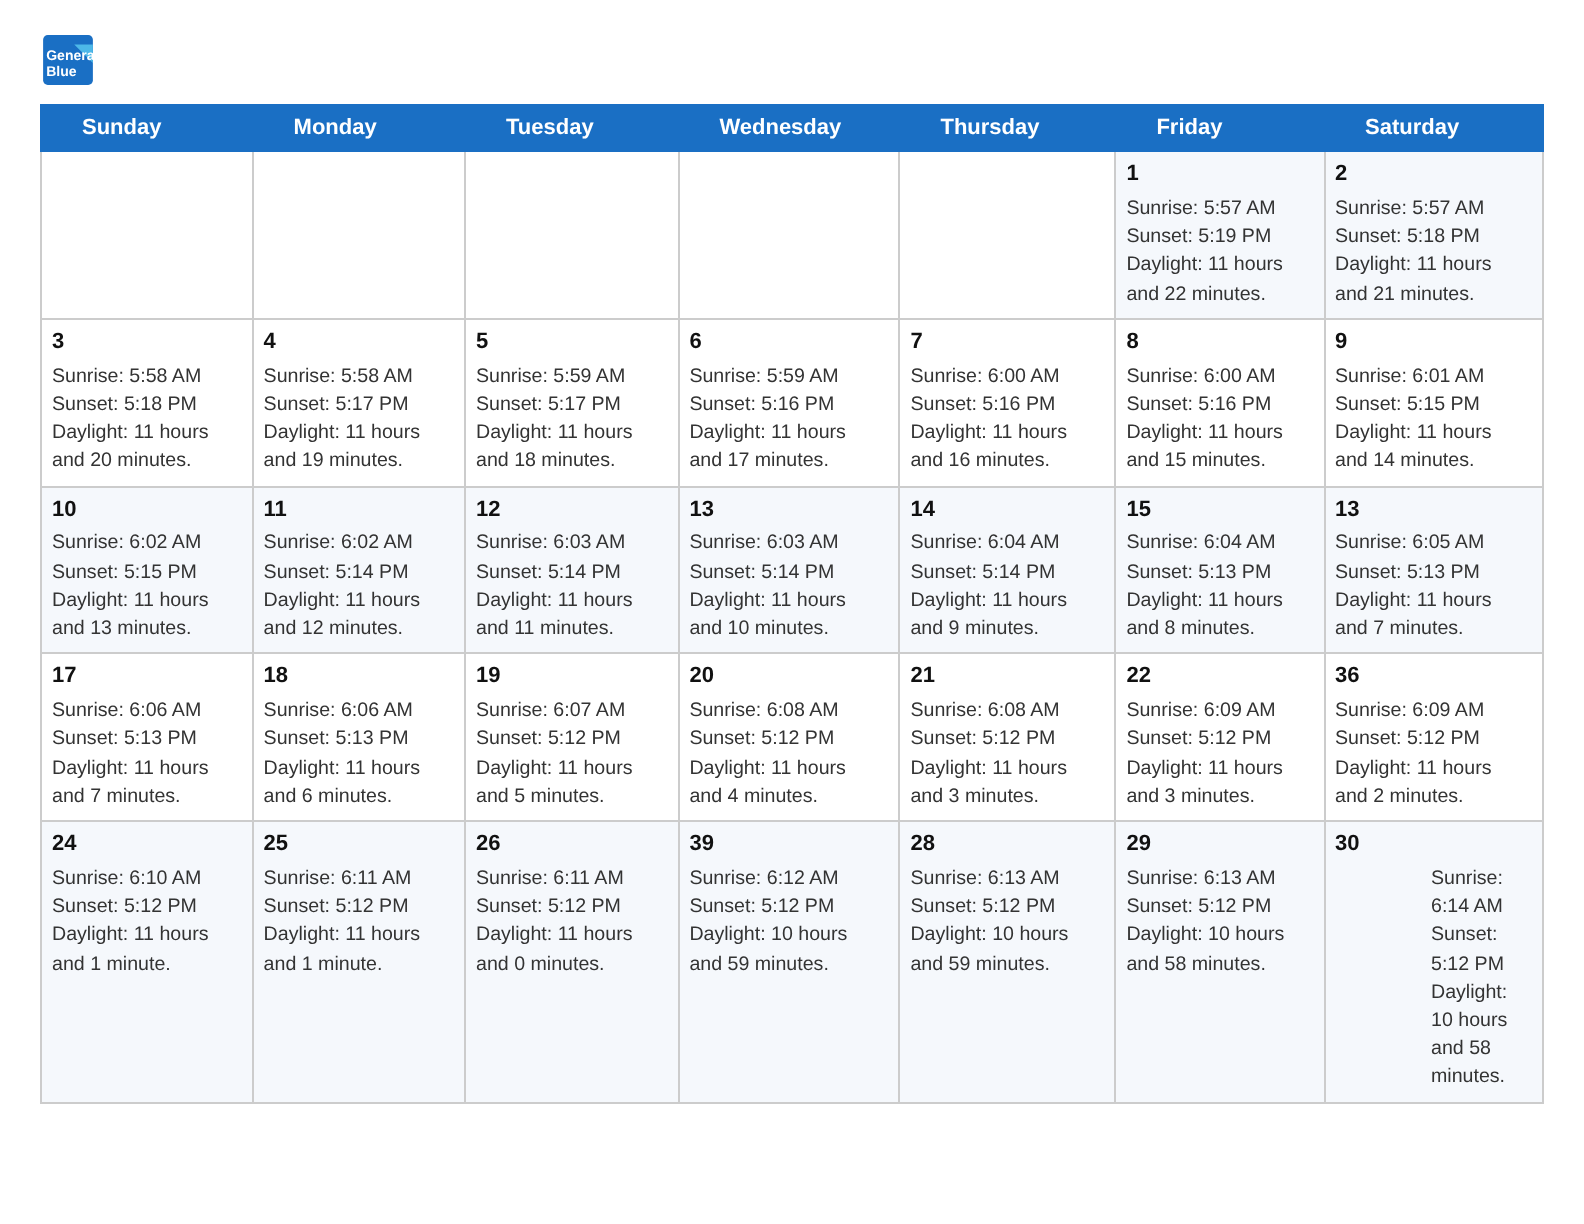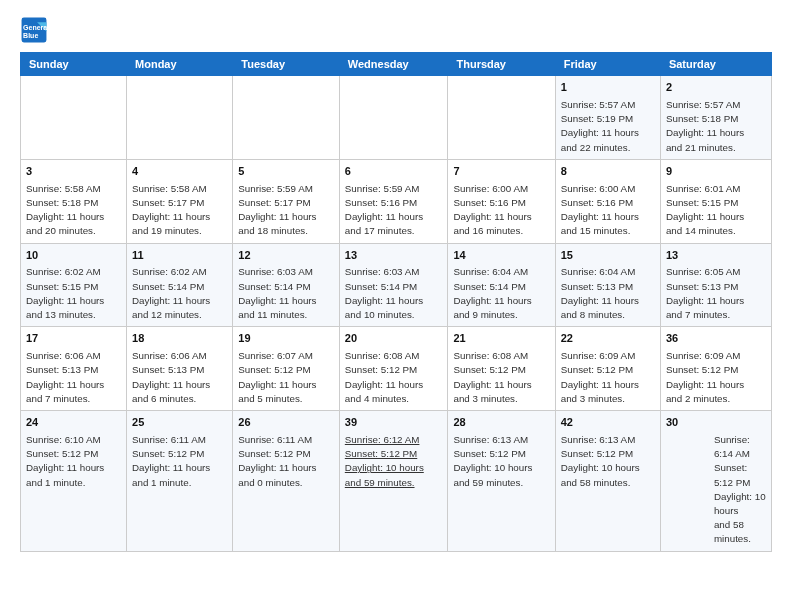--- a/index.html
+++ b/index.html
@@ -55,21 +55,21 @@
     }
     .calendar {
       width: 100%;
       border-collapse: collapse;
       margin-top: 8px;
       font-size: 10.5px;
     }
     .calendar thead tr th {
       background: #1a6fc4;
       color: #fff;
-      padding: 5px 8px;
+      padding: 5px 20px;
       text-align: left;
       font-weight: bold;
       font-size: 11px;
       border: 1px solid #1a6fc4;
     }
     .calendar tbody tr td {
       vertical-align: top;
       border: 1px solid #ccc;
       padding: 4px 5px;
       width: 113px;
@@ -330,34 +330,34 @@
           </td>
           <td>
             <span class="day-num">26</span>
             <div class="day-info" style="white-space: pre-line;">Sunrise: 6:11 AM
 Sunset: 5:12 PM
 Daylight: 11 hours
 and 0 minutes.</div>
           </td>
           <td>
             <span class="day-num">39</span>
-            <div class="day-info" style="white-space: pre-line; text-decoration: underline;">Sunrise: 6:12 AM
+            <div class="day-info" style="white-space: pre-line;">Sunrise: 6:12 AM
 Sunset: 5:12 PM
 Daylight: 10 hours
 and 59 minutes.</div>
           </td>
           <td>
             <span class="day-num">28</span>
             <div class="day-info" style="white-space: pre-line;">Sunrise: 6:13 AM
 Sunset: 5:12 PM
 Daylight: 10 hours
 and 59 minutes.</div>
           </td>
           <td>
-            <span class="day-num">42</span>
+            <span class="day-num">29</span>
             <div class="day-info" style="white-space: pre-line;">Sunrise: 6:13 AM
 Sunset: 5:12 PM
 Daylight: 10 hours
 and 58 minutes.</div>
           </td>
           <td>
             <span class="day-num">30</span>
             <div class="day-info" style="white-space: pre-line; margin-left: 48px;">Sunrise: 6:14 AM
 Sunset: 5:12 PM
 Daylight: 10 hours

